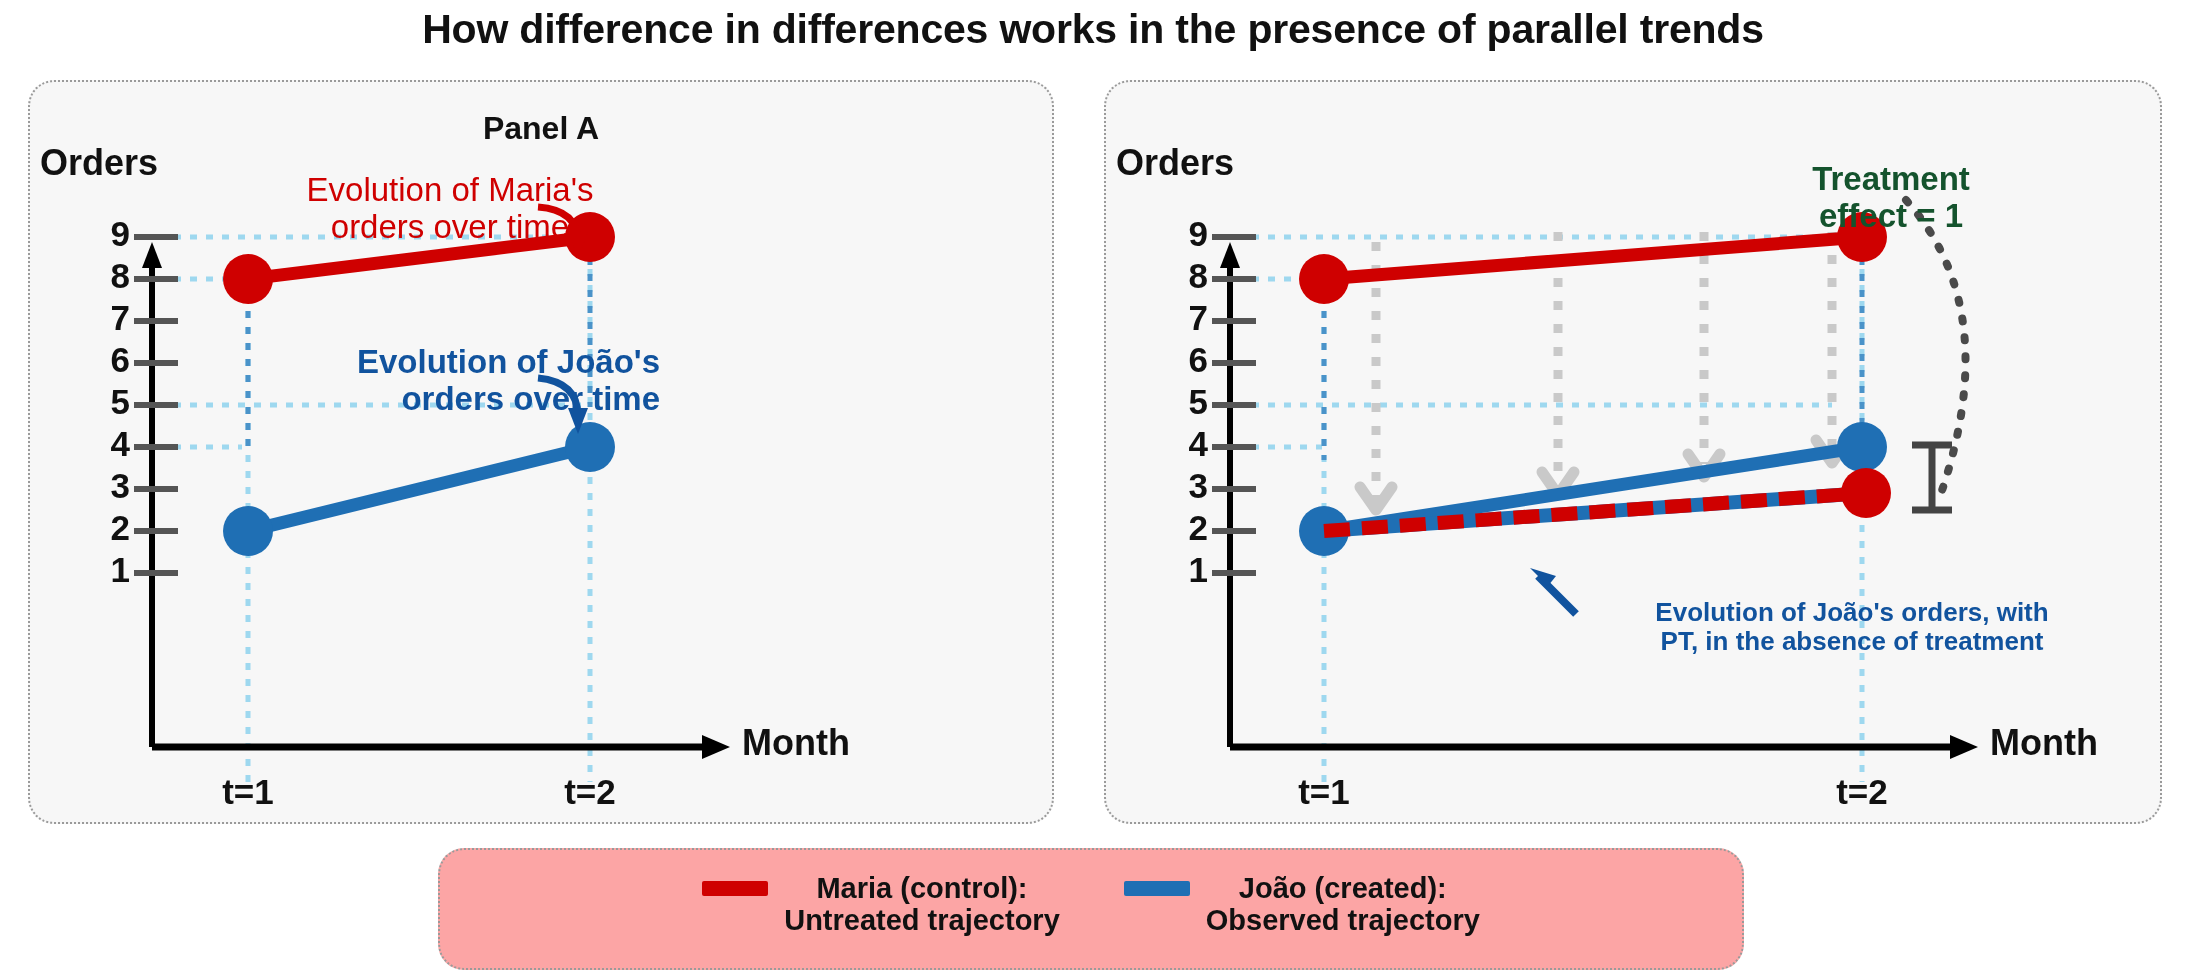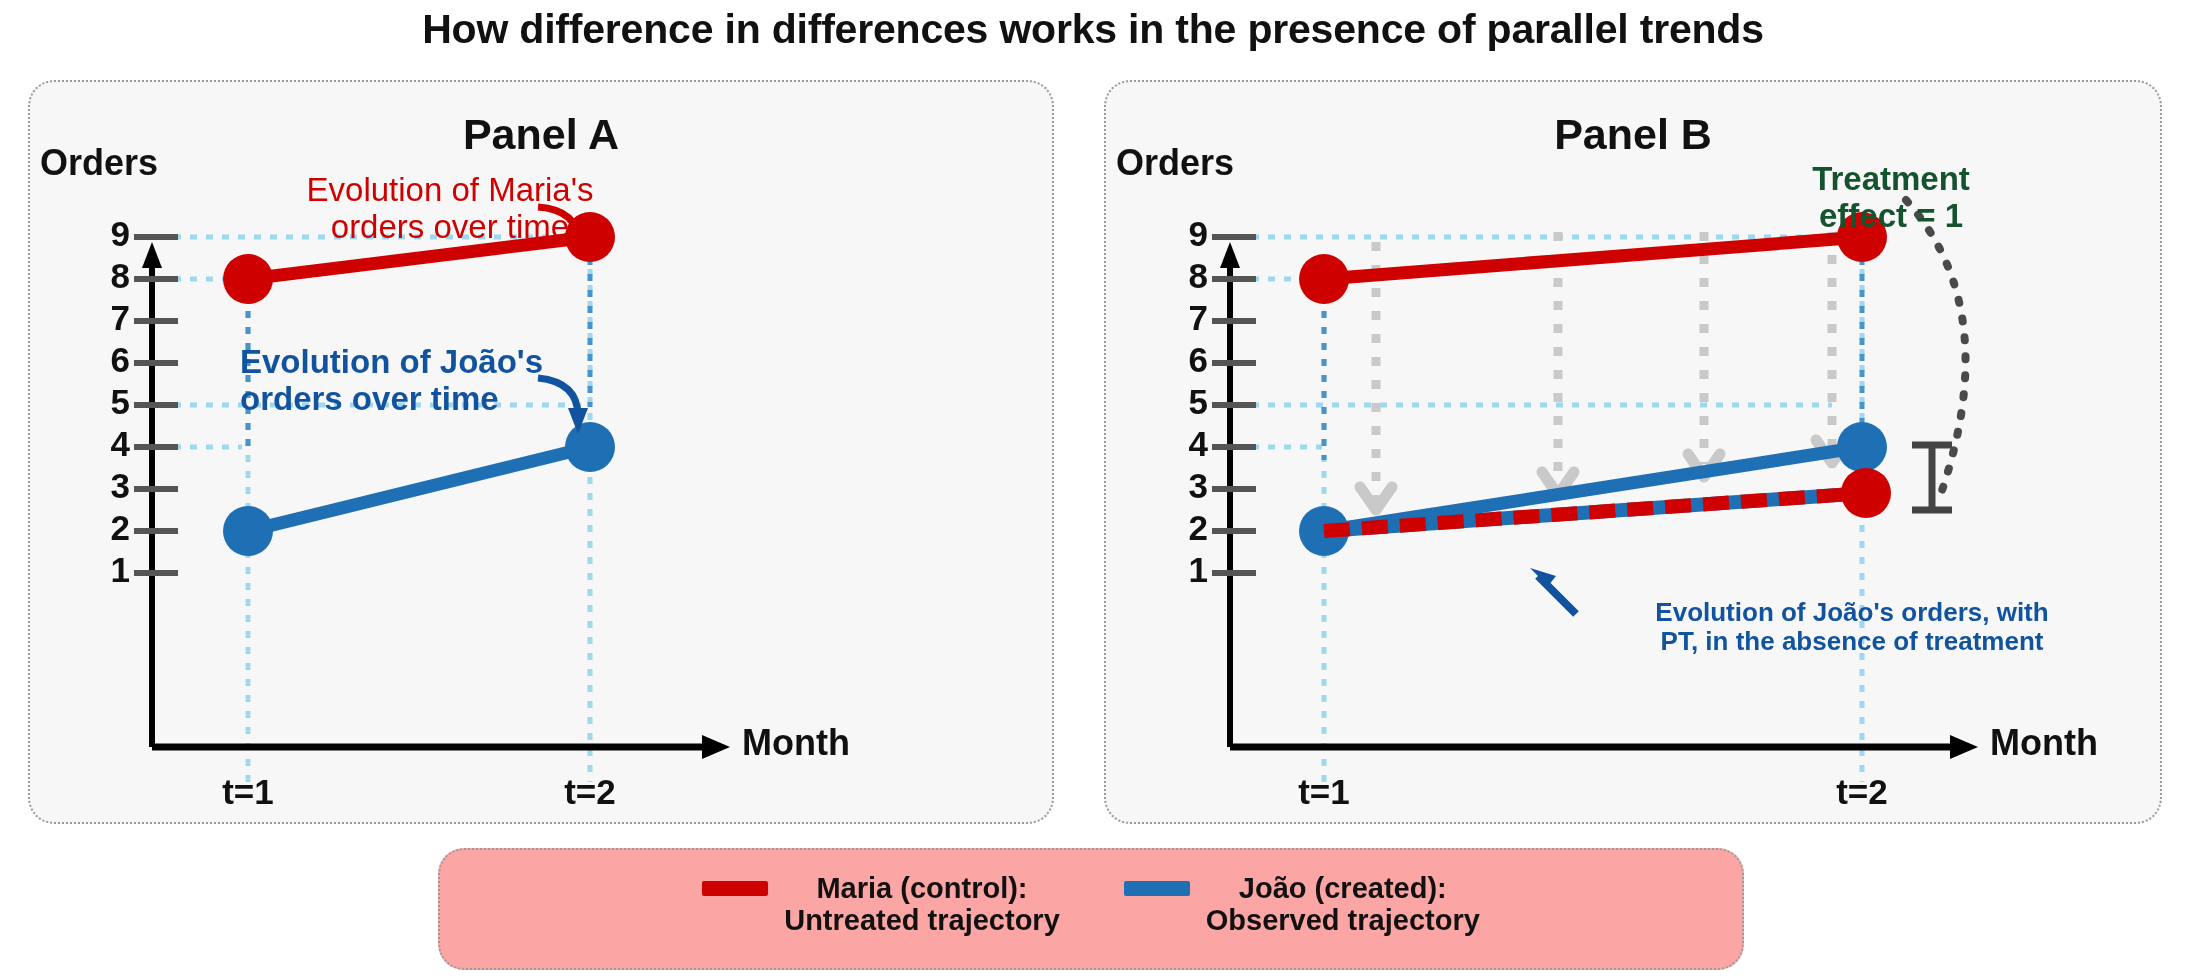--- a/index.html
+++ b/index.html
@@ -24,21 +24,21 @@
     position:absolute;
     border:2px dotted #9a9a9a;
     border-radius:26px;
     background:#f7f7f7;
   }
   #panelA{left:28px;top:80px;width:1022px;height:740px;}
   #panelB{left:1104px;top:80px;width:1054px;height:740px;}
 
   .panel-title{
     position:absolute;left:0;top:28px;width:100%;
-    text-align:center;font-size:43px;font-weight:bold;color:#111111;
+    text-align:center;font-size:32px;font-weight:bold;color:#111111;
   }
 
   
   .plot{position:absolute;left:0;top:0;}
 
   
   .legend-box{
     position:absolute;left:438px;top:848px;width:1306px;height:122px;
     border:2px dotted #9a9a9a;border-radius:26px;background:#fca5a5;
     display:flex;align-items:flex-start;justify-content:center;
@@ -134,26 +134,25 @@
     <div style="position:absolute;left:58px;top:342px;width:42px;text-align:right;font-size:35px;font-weight:bold;color:#111;">4</div>
     <div style="position:absolute;left:58px;top:384px;width:42px;text-align:right;font-size:35px;font-weight:bold;color:#111;">3</div>
     <div style="position:absolute;left:58px;top:426px;width:42px;text-align:right;font-size:35px;font-weight:bold;color:#111;">2</div>
     <div style="position:absolute;left:58px;top:468px;width:42px;text-align:right;font-size:35px;font-weight:bold;color:#111;">1</div>
 
     <div style="position:absolute;left:170px;top:690px;width:96px;text-align:center;font-size:35px;font-weight:bold;color:#111;">t=1</div>
     <div style="position:absolute;left:512px;top:690px;width:96px;text-align:center;font-size:35px;font-weight:bold;color:#111;">t=2</div>
 
     <div style="position:absolute;left:210px;top:90px;width:420px;text-align:center;font-size:33px;font-weight:normal;line-height:1.12;color:#cf0000;white-space:pre-line;">Evolution of Maria's
 orders over time</div>
-    <div style="position:absolute;left:210px;top:262px;width:420px;text-align:left;font-size:33px;font-weight:bold;line-height:1.12;color:#11539e;white-space:pre-line;">Evolution of João's
+    <div style="position:absolute;left:210px;top:262px;width:420px;text-align:right;font-size:33px;font-weight:bold;line-height:1.12;color:#11539e;white-space:pre-line;">Evolution of João's
 orders over time</div>
   </div>
 
   <div class="panel" id="panelB">
-    <div class="panel-title">Panel B</div>
 
     <svg class="plot" width="1054" height="740" viewBox="0 0 1054 740">
 
       <g stroke="#9ed8ef" stroke-width="5" stroke-dasharray="7 9">
         <line x1="130" y1="155" x2="756" y2="155"></line>
         <line x1="130" y1="197" x2="218" y2="197"></line>
         <line x1="130" y1="323" x2="726" y2="323"></line>
         <line x1="130" y1="365" x2="216" y2="365"></line>
       </g>
 

